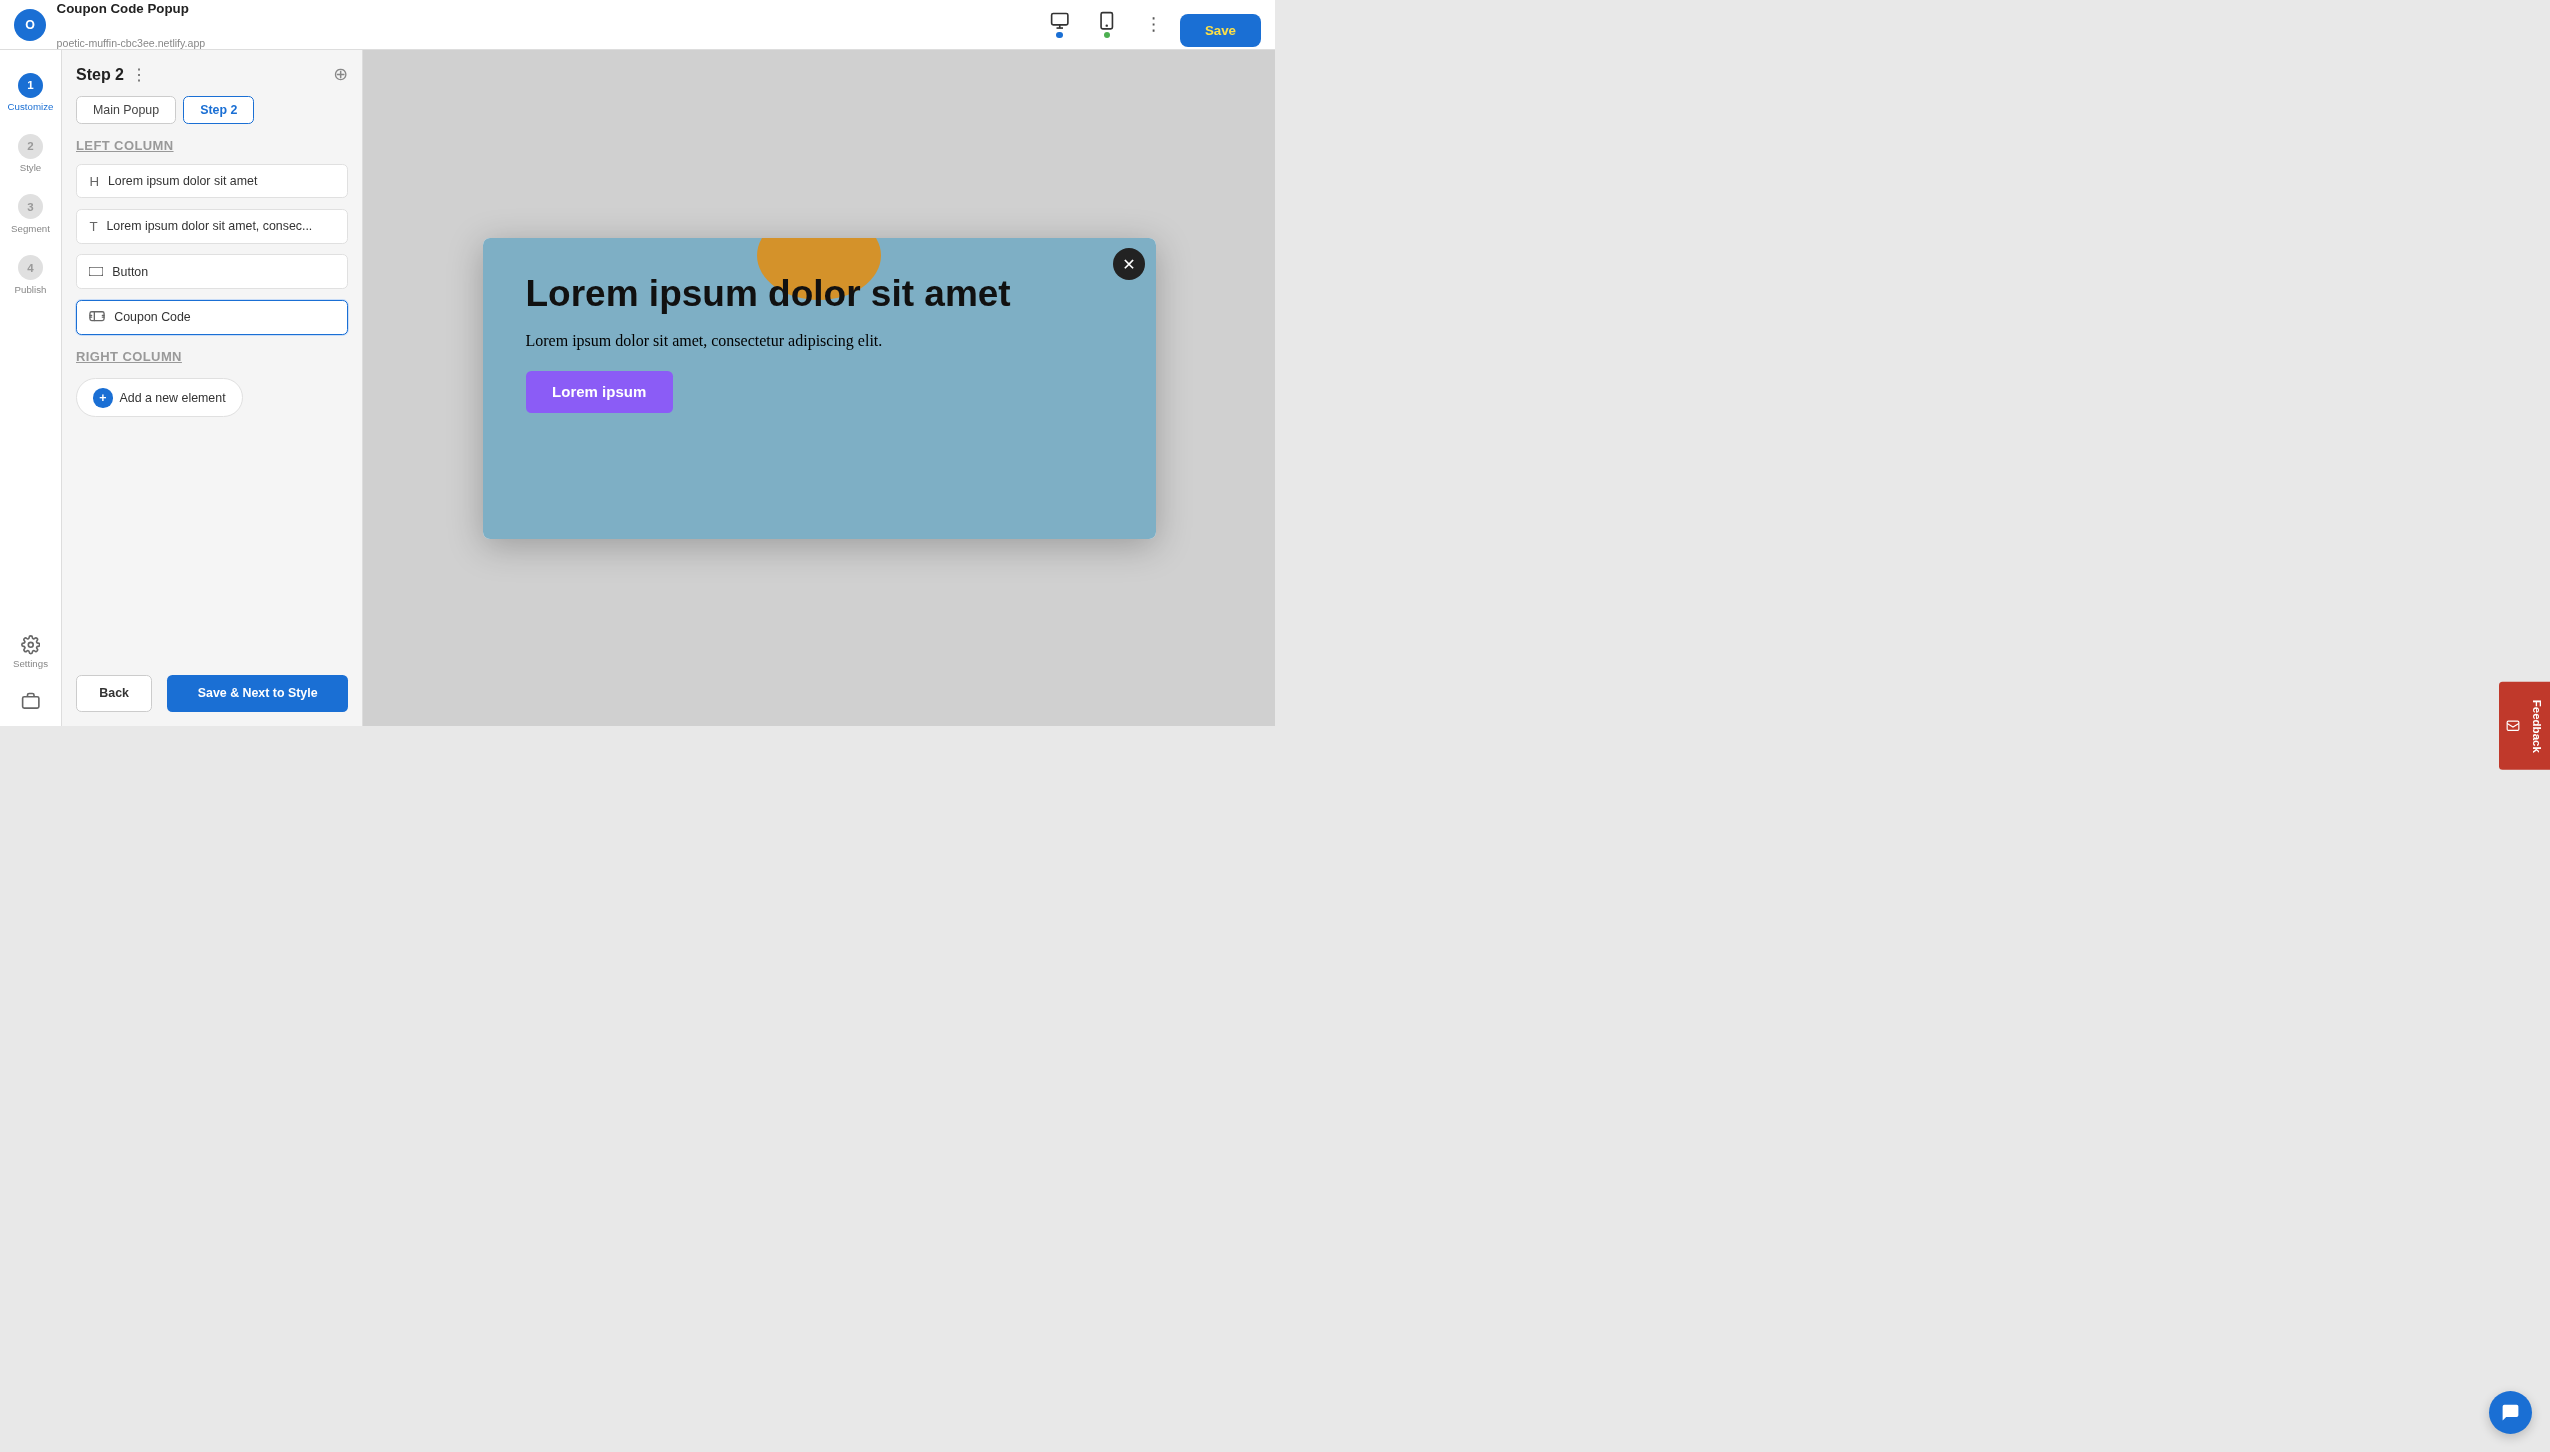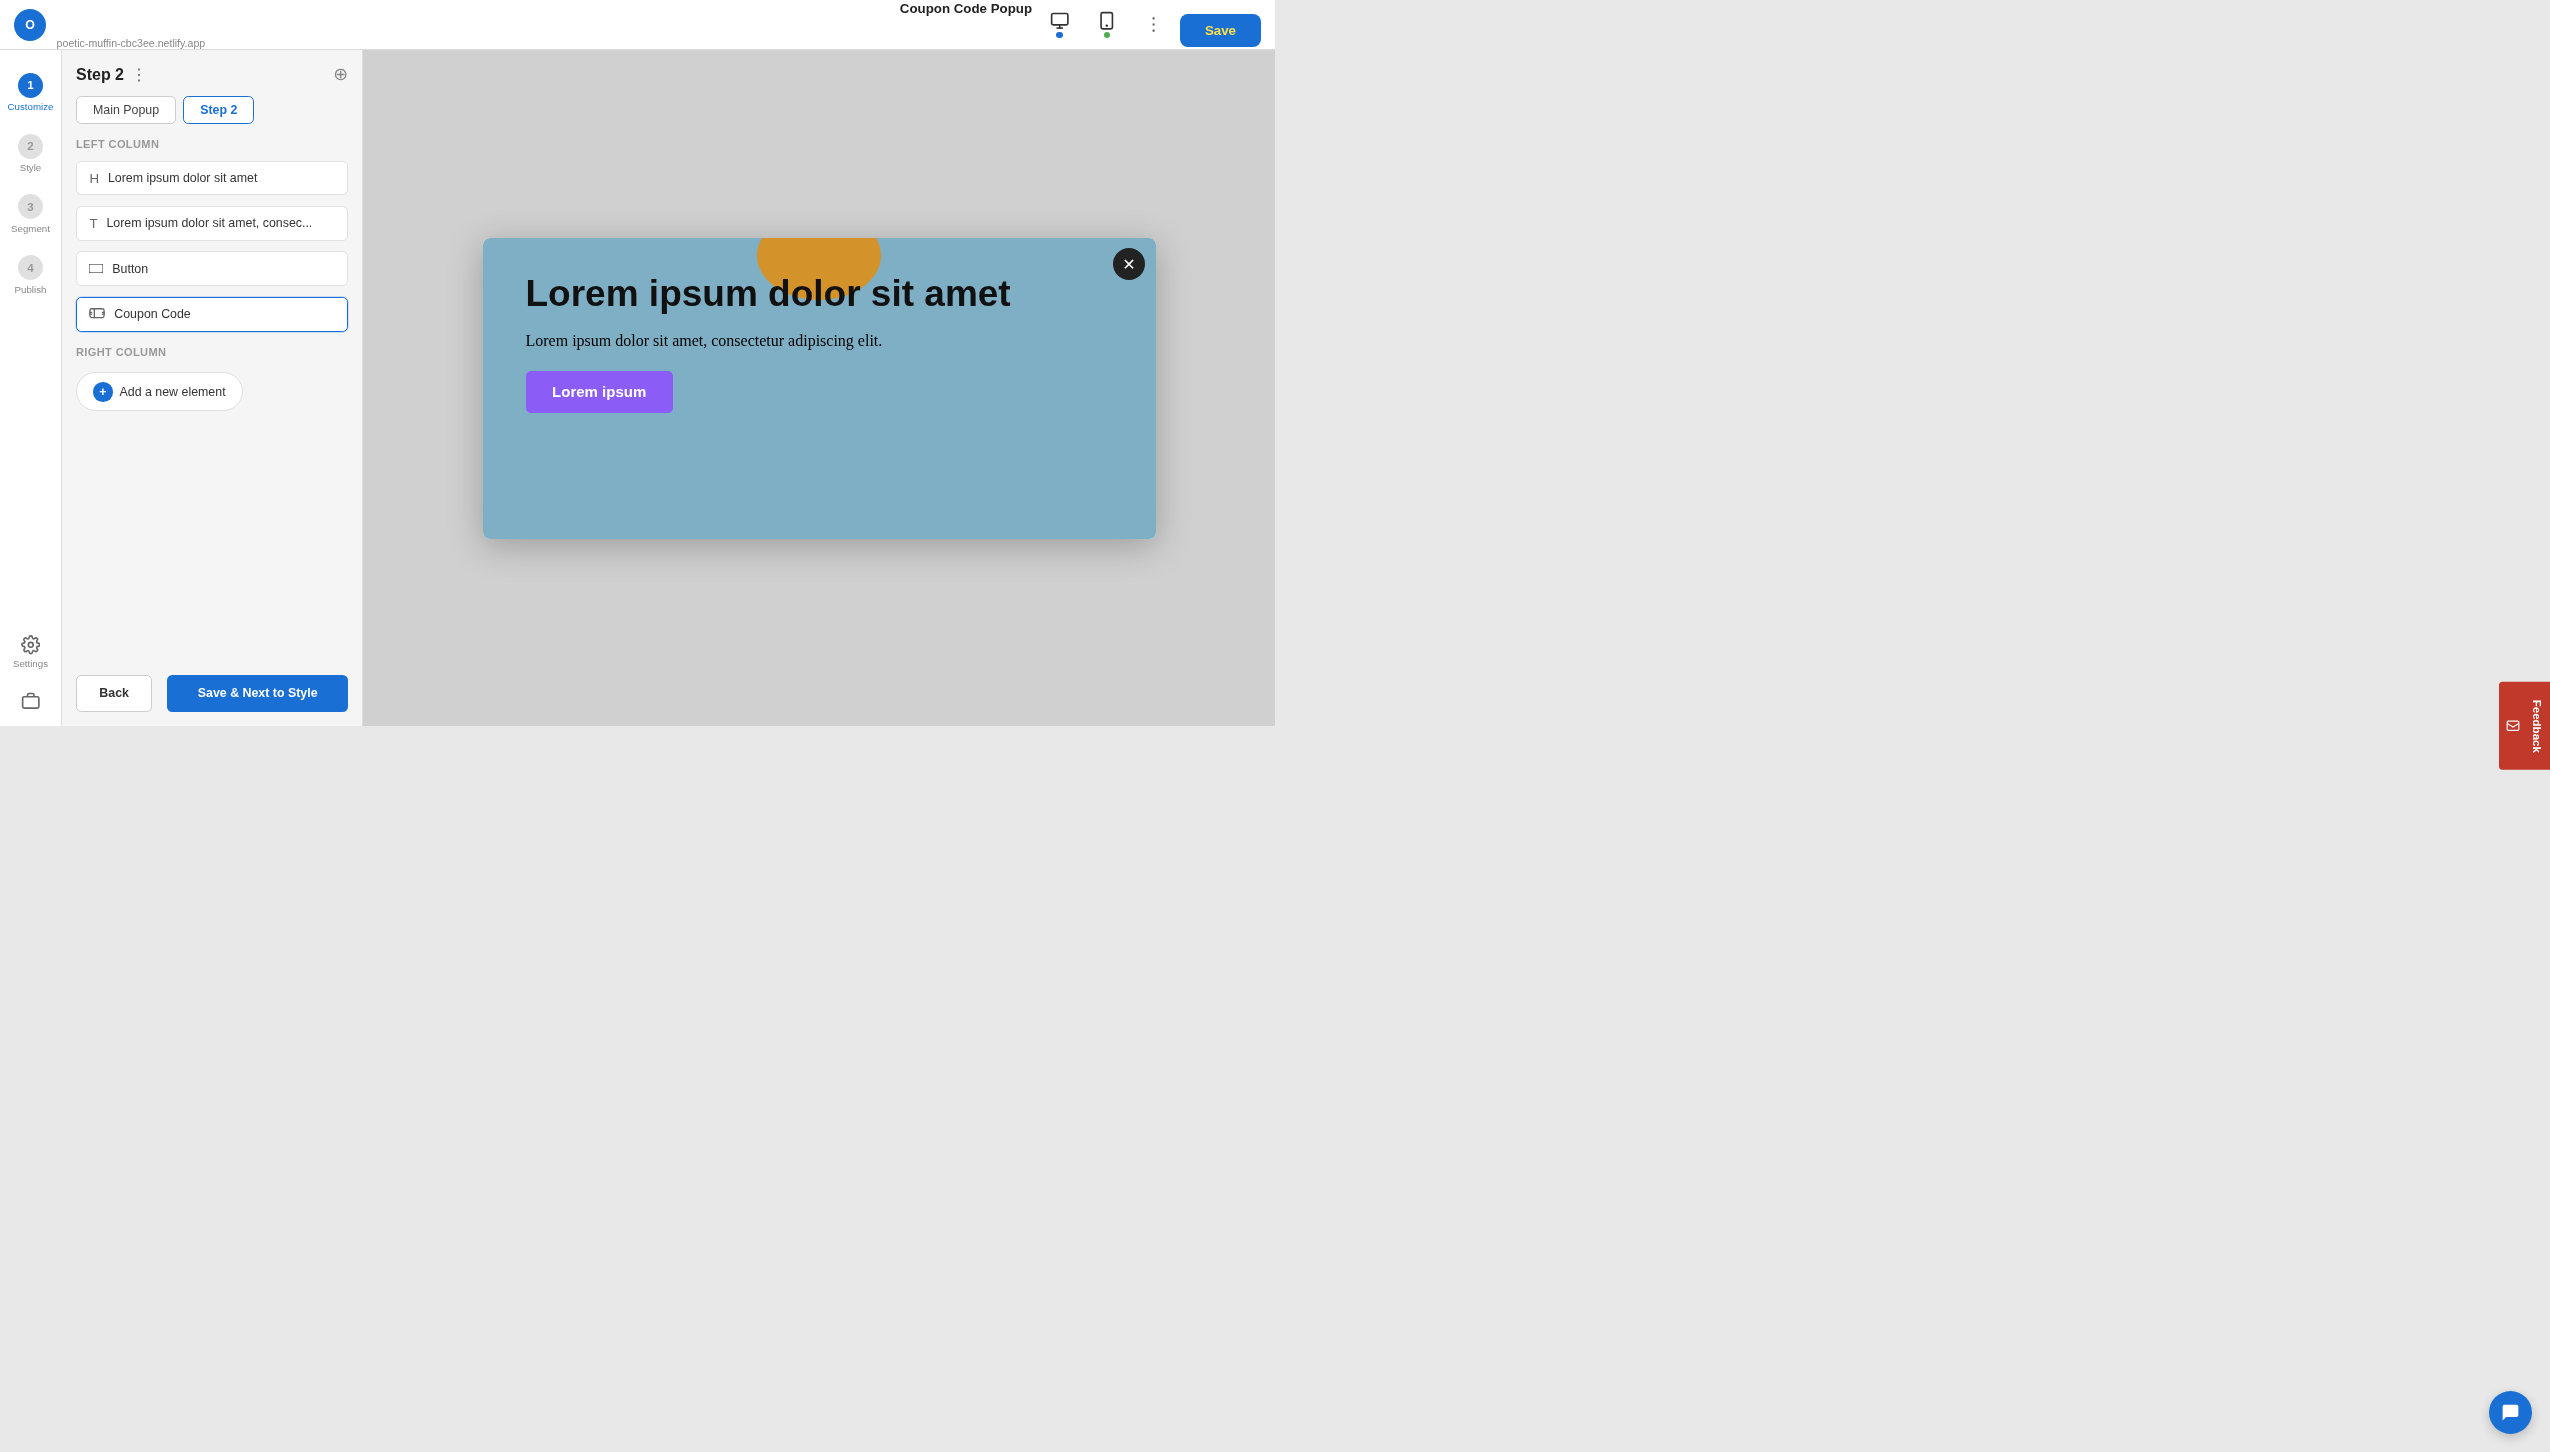--- a/index.html
+++ b/index.html
@@ -19,21 +19,21 @@
     }
     .header-logo {
       width: 32px; height: 32px;
       background: #1a6fd4;
       border-radius: 50%;
       display: flex; align-items: center; justify-content: center;
       color: white; font-weight: bold; font-size: 12.4px;
       flex-shrink: 0;
     }
     .header-site-info { display: flex; flex-direction: column; flex: 1; }
-    .header-title { font-size: 13.3px; font-weight: 600; color: #222; text-align: right; }
+    .header-title { font-size: 13.3px; font-weight: 600; color: #222; }
     .header-url { font-size: 10.6px; color: #888; margin-top: 21px; }
     .header-center { display: flex; align-items: center; gap: 14px; margin: 0 auto; }
     .device-btn {
       background: none; border: none; cursor: pointer;
       display: flex; flex-direction: column; align-items: center;
       padding: 3.5px 7px;
     }
     .device-btn svg { width: 19.5px; height: 19.5px; }
     .device-dot { width: 6.2px; height: 6.2px; border-radius: 50%; margin-top: 1.8px; }
     .dot-blue { background: #1a6fd4; }
@@ -123,23 +123,24 @@
     .tab-btn {
       padding: 6.2px 16px; border-radius: 5.3px; font-size: 12.4px;
       font-weight: 500; cursor: pointer; border: 0.9px solid #ccc;
       background: #fff; color: #444;
     }
     .tab-btn.active {
       background: #fff; border: 1.8px solid #1a6fd4; color: #1a6fd4;
       font-weight: 600;
     }
     .section-label {
-      font-size: 11px; font-weight: 600; color: #999;
+      font-size: 13px; font-weight: 600; color: #999;
       text-transform: uppercase; letter-spacing: 0.4px;
       margin-top: 3.5px;
+      text-decoration: underline;
     }
     .element-row {
       display: flex; align-items: center; gap: 8.9px;
       background: #fff; border: 0.9px solid #e0e0e0;
       border-radius: 5.3px; padding: 8.9px 12.4px; cursor: pointer;
       font-size: 12.4px; color: #333;
     }
     .element-row.selected {
       background: #fff; border: 1.8px solid #1a6fd4;
       box-shadow: 0 0 0 0.9px #c8dcf7;

